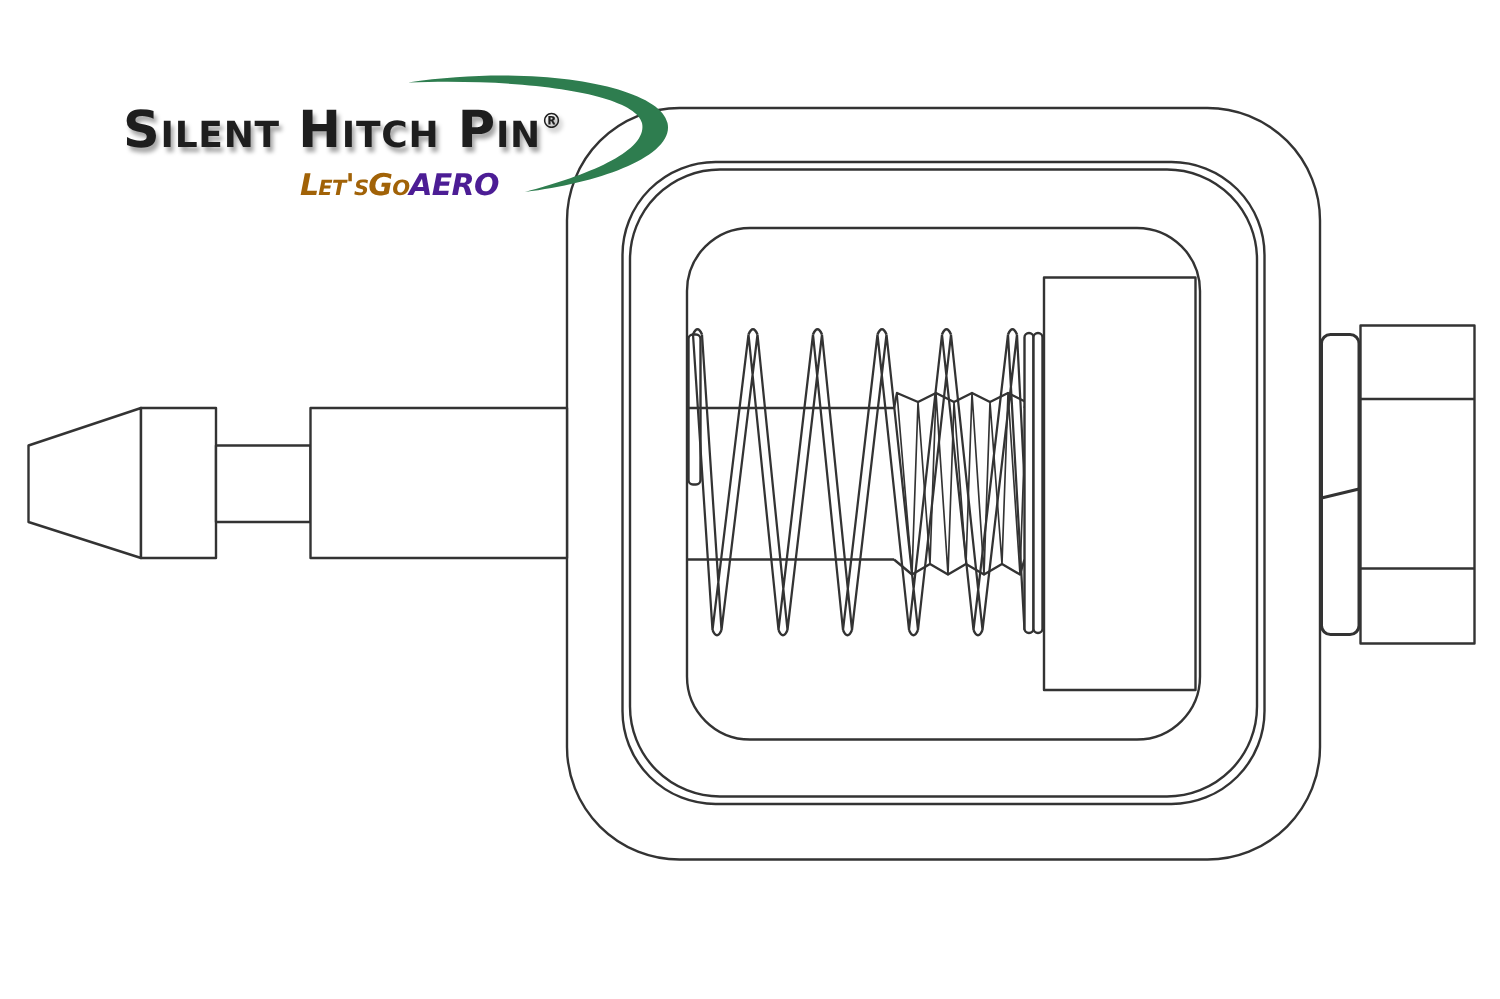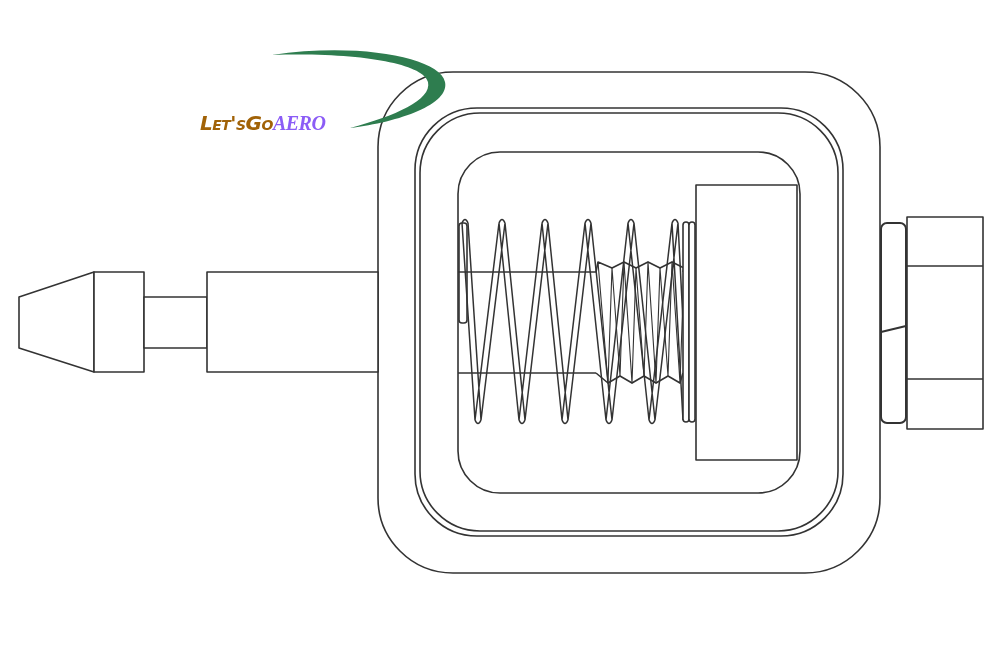--- a/index.html
+++ b/index.html
@@ -3,21 +3,21 @@
 <meta charset="utf-8">
 <style>
   html, body { margin:0; padding:0; background:#ffffff; }
   body { width:1000px; height:666px; position:relative; overflow:hidden; font-family:"Liberation Sans", sans-serif; }
   #stage { position:absolute; left:0; top:0; width:1000px; height:666px; }
   .logo { position:absolute; left:70px; top:45px; width:390px; height:100px; }
   .logo-main { position:absolute; left:12px; top:22px; font-family:"DejaVu Sans", sans-serif; font-weight:bold; font-size:34px; color:#1e1e1e; letter-spacing:0.5px; font-variant:small-caps; text-shadow:2px 3px 3px rgba(0,0,0,0.35); white-space:nowrap; }
   .logo-reg { font-size:14px; vertical-align:top; position:relative; top:6px; }
   .logo-sub { position:absolute; left:130px; top:66px; font-family:"DejaVu Sans", sans-serif; font-weight:bold; font-style:italic; font-size:20px; white-space:nowrap; letter-spacing:-0.5px; }
   .logo-sub .g { color:#a16207; font-variant:small-caps; }
-  .logo-sub .d { color:#8b5cf6;font-family:Liberation Serif, serif; }
+  .logo-sub .d { color:#4c1d95; }
 </style>
 </head>
 <body>
 
 <div id="stage">
   <svg width="1000" height="666" viewBox="0 0 1000 666" xmlns="http://www.w3.org/2000/svg">
     <g fill="none" stroke="#333" stroke-width="1.6" stroke-linejoin="round">
 
       <rect x="378" y="72" width="502" height="501" rx="75" ry="75"></rect>
 
@@ -93,15 +93,16 @@
       <line x1="907" y1="266" x2="983" y2="266"></line>
       <line x1="907" y1="379" x2="983" y2="379"></line>
     </g>
 
     <g>
       <path d="M272,55 C360,42 440,58 445,82 C450,104 400,122 350,128 C395,116 432,100 428,82 C424,64 360,52 272,55 Z" fill="#2e7d4f"></path>
     </g>
   </svg>
 
   <div class="logo">
+    <div class="logo-main"><span>Silent Hitch Pin</span><span class="logo-reg">®</span></div>
     <div class="logo-sub"><span class="g">Let'sGo</span><span class="d">AERO</span></div>
   </div>
 </div>
 
 </body></html>

